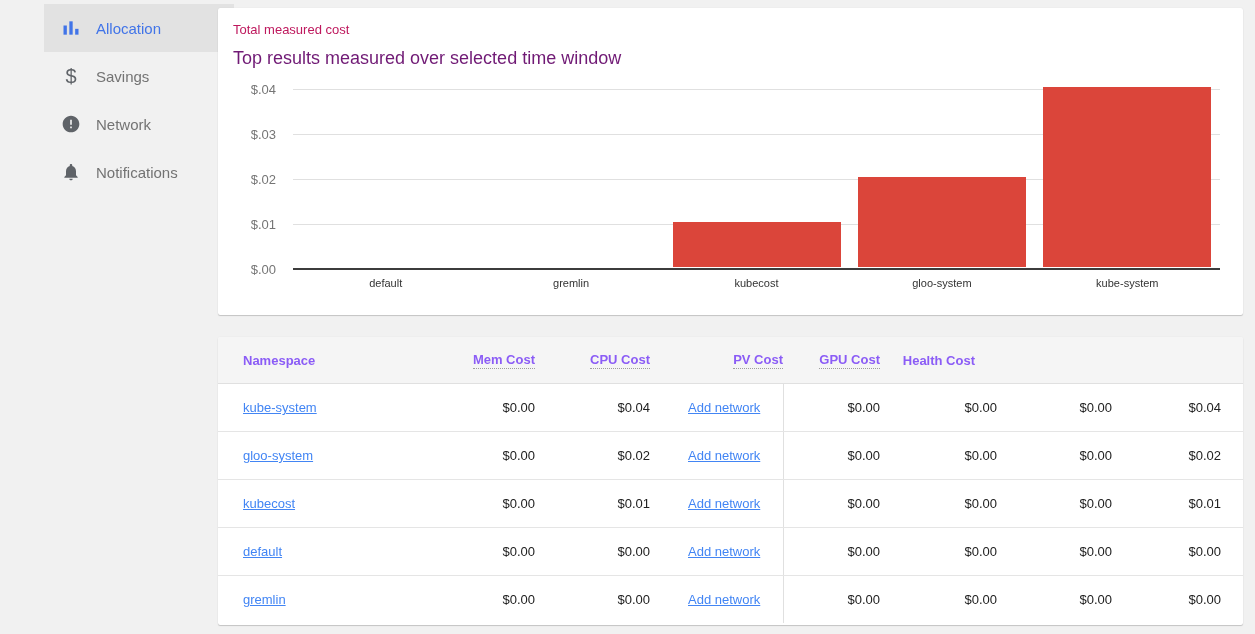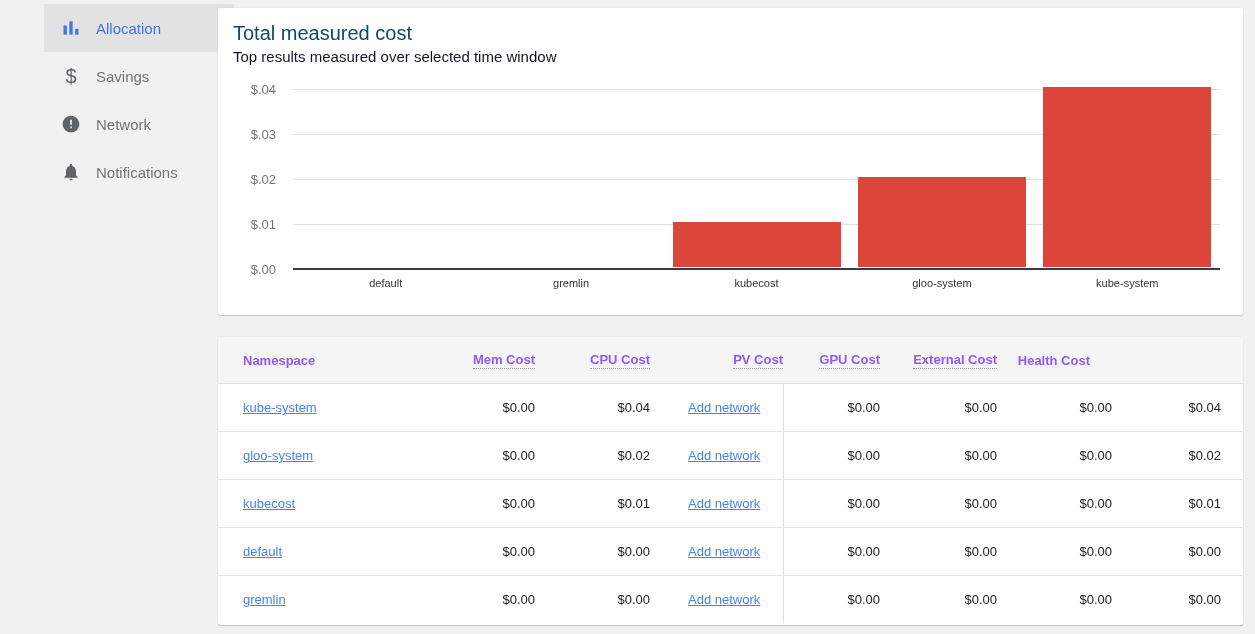--- a/index.html
+++ b/index.html
@@ -25,22 +25,22 @@
 
   
   .card {
     position:absolute; left:218px; width:1025px;
     background:#ffffff; border-radius:2px;
     box-shadow:0 1px 1px rgba(0,0,0,0.18), 0 0 1px rgba(0,0,0,0.12);
   }
   .chart-card { top:8px; height:307px; }
   .table-card { top:337px; height:288px; overflow:hidden; }
 
-  .chart-title { position:absolute; left:15px; top:14px; font-size:20px; color:#0c4a6e; }
-  .chart-subtitle { position:absolute; left:15px; top:40px; font-size:15px; color:#0f172a; }
+  .chart-title { position:absolute; left:15px; top:14px; font-size:13px; color:#be185d; }
+  .chart-subtitle { position:absolute; left:15px; top:40px; font-size:18px; color:#701a75; }
 
   
   .plot { position:absolute; left:75px; top:81px; width:927px; height:180px; }
   .ylabels { position:absolute; left:0; top:81px; width:58px; height:180px; }
   .ylabel { position:absolute; right:0; font-size:13px; color:#757575; transform:translateY(-50%); }
   .gridline { position:absolute; left:0; width:100%; height:1px; background:#e0e0e0; }
   .gridline.baseline { height:2px; background:#3c3c3c; }
   .bar { position:absolute; bottom:2px; }
   .xlabel { position:absolute; top:188px; font-size:11px; color:#333333; transform:translateX(-50%); white-space:nowrap; }
 
@@ -139,23 +139,20 @@
       </div>
     <div class="th c3 r">
         <span class="dotted">CPU Cost</span>
       </div>
     <div class="th c5 r">
         <span class="dotted">PV Cost</span>
       </div>
     <div class="th c6 r">
         <span class="dotted">GPU Cost</span>
       </div>
-    <div class="th c7 r">
-        <span class="dotted">External Cost</span>
-      </div>
     <div class="th c8 r">
         <span>Health Cost</span>
       </div>
   </div>
 
   <div class="tgrid trow">
     <div class="td c1">
         <a class="blue-link">kube-system</a>
       </div>
     <div class="td c2 r">$0.00</div>

